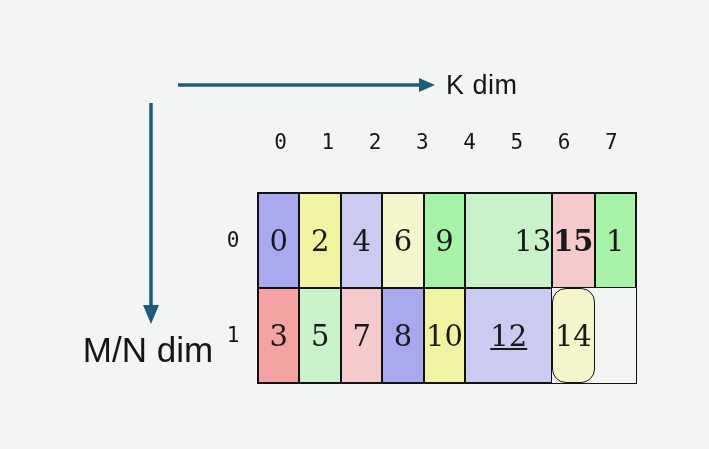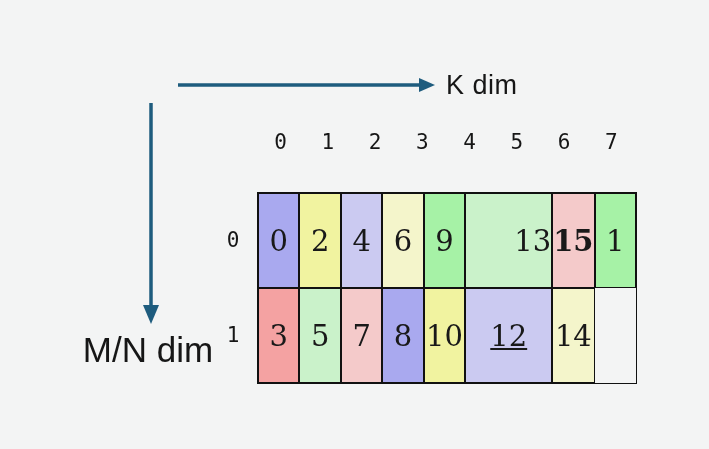--- a/index.html
+++ b/index.html
@@ -107,14 +107,14 @@
   <div class="cell" style="background: rgb(166, 242, 166);">9</div>
   <div class="cell" style="background: rgb(202, 242, 202); padding-left: 48px;">13</div>
   <div class="cell" style="background: rgb(244, 202, 202); font-weight: bold;">15</div>
   <div class="cell" style="background: rgb(166, 242, 166);">1</div>
   <div class="cell" style="background: rgb(244, 162, 162);">3</div>
   <div class="cell" style="background: rgb(202, 242, 202);">5</div>
   <div class="cell" style="background: rgb(244, 202, 202);">7</div>
   <div class="cell" style="background: rgb(169, 169, 239);">8</div>
   <div class="cell" style="background: rgb(241, 243, 160);">10</div>
   <div class="cell" style="background: rgb(203, 202, 241); text-decoration: underline;">12</div>
-  <div class="cell" style="background: rgb(244, 245, 203);">14</div>
+  <div class="cell" style="background: rgb(244, 245, 203); border-radius: 14px;">14</div>
 </div>
 
 </body></html>

